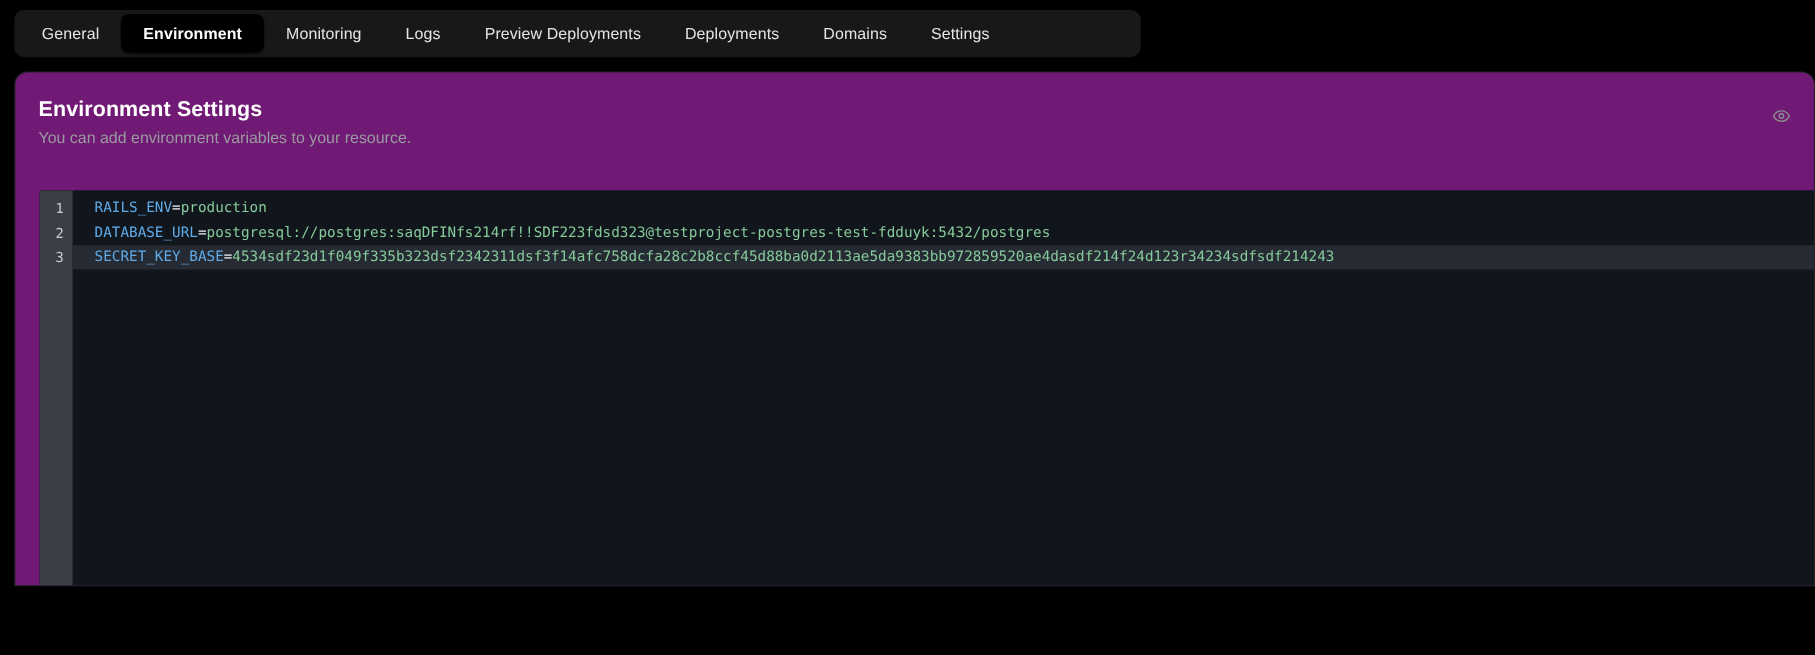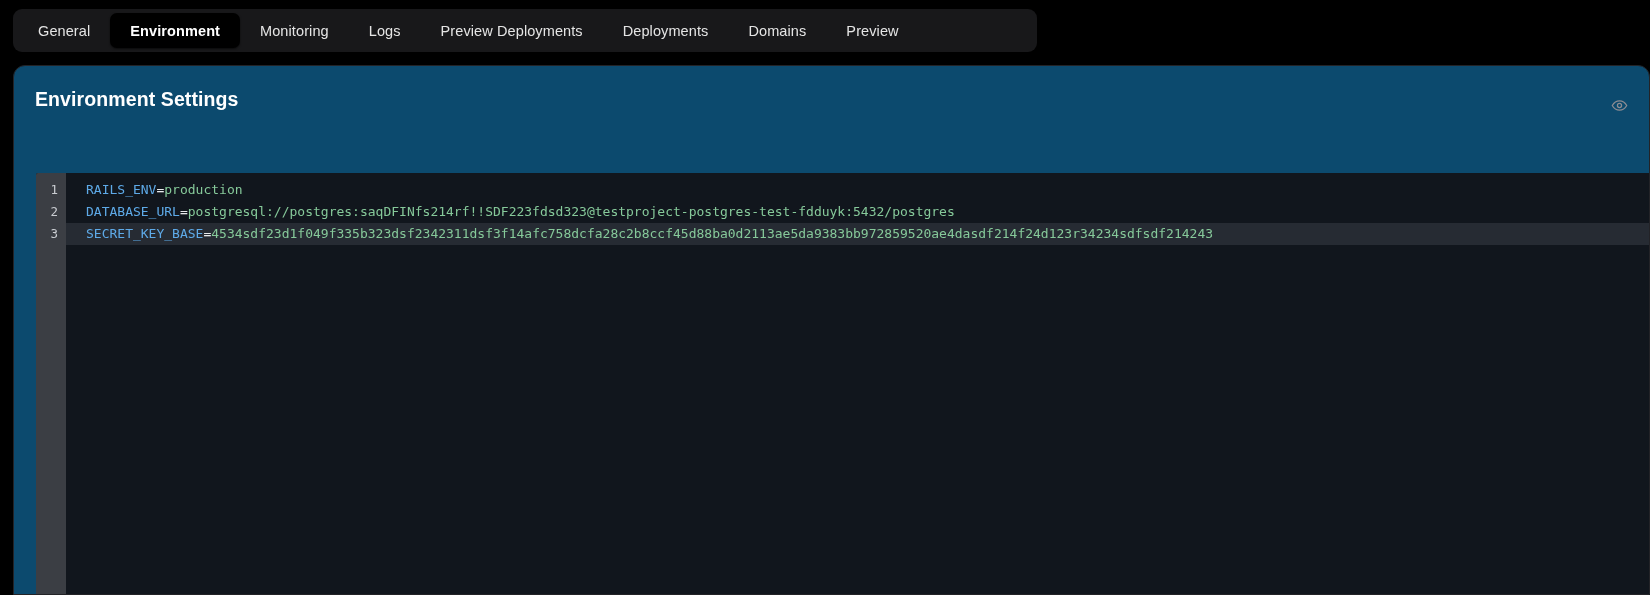--- a/index.html
+++ b/index.html
@@ -58,22 +58,22 @@
     font-weight: 700;
     box-shadow: 0 1px 2px rgba(0,0,0,.6);
   }
 
   
   .card {
     position: absolute;
     left: 13px;
     top: 65px;
     width: 1637px;
-    height: 530px;
-    background: #0c4a6e;
+    height: 468px;
+    background: #701a75;
     border: 1px solid #232327;
     border-top-left-radius: 12px;
     border-top-right-radius: 12px;
     overflow: hidden;
   }
 
   .card-head {
     position: relative;
     padding: 22px 24px 0 21px;
   }
@@ -164,26 +164,27 @@
 <div class="page">
 
   <div class="tabbar-wrap" id="tabbar">
       <button class="tab">General</button>
       <button class="tab active">Environment</button>
       <button class="tab">Monitoring</button>
       <button class="tab">Logs</button>
       <button class="tab">Preview Deployments</button>
       <button class="tab">Deployments</button>
       <button class="tab">Domains</button>
-      <button class="tab">Preview</button>
+      <button class="tab">Settings</button>
     </div>
 
   <div class="card">
     <div class="card-head">
       <h1 class="card-title">Environment Settings</h1>
+      <p class="card-sub">You can add environment variables to your resource.</p>
 
       <button class="eye-btn" title="Toggle visibility">
         <span>
           <svg width="17" height="17" viewBox="0 0 24 24" fill="none" stroke="#8c8c92" stroke-width="1.8" stroke-linecap="round" stroke-linejoin="round">
             <path d="M1.8 12S5.5 5.4 12 5.4 22.2 12 22.2 12 18.5 18.6 12 18.6 1.8 12 1.8 12z"></path>
             <circle cx="12" cy="12" r="2.9"></circle>
           </svg>
         </span>
       </button>
     </div>

